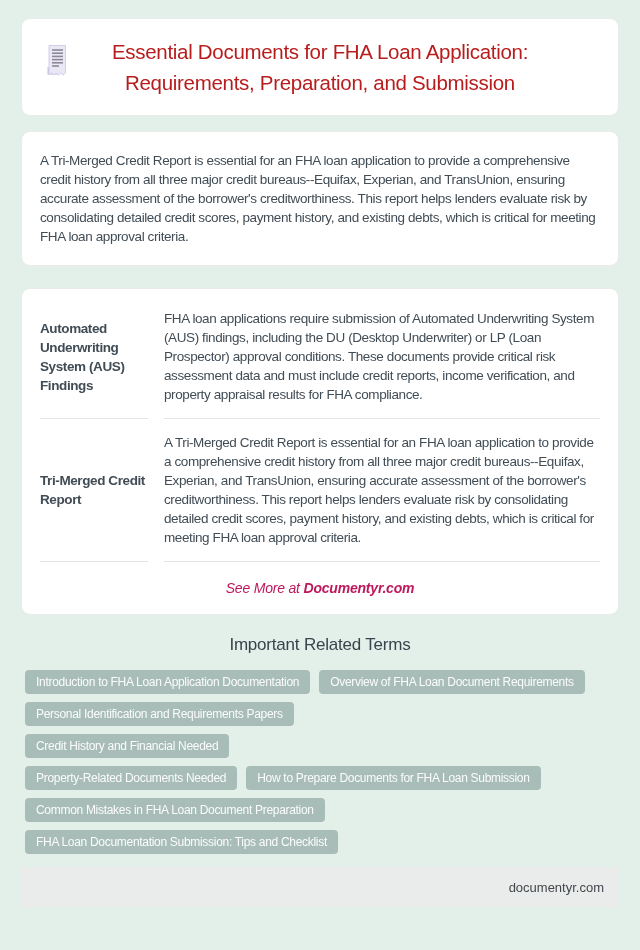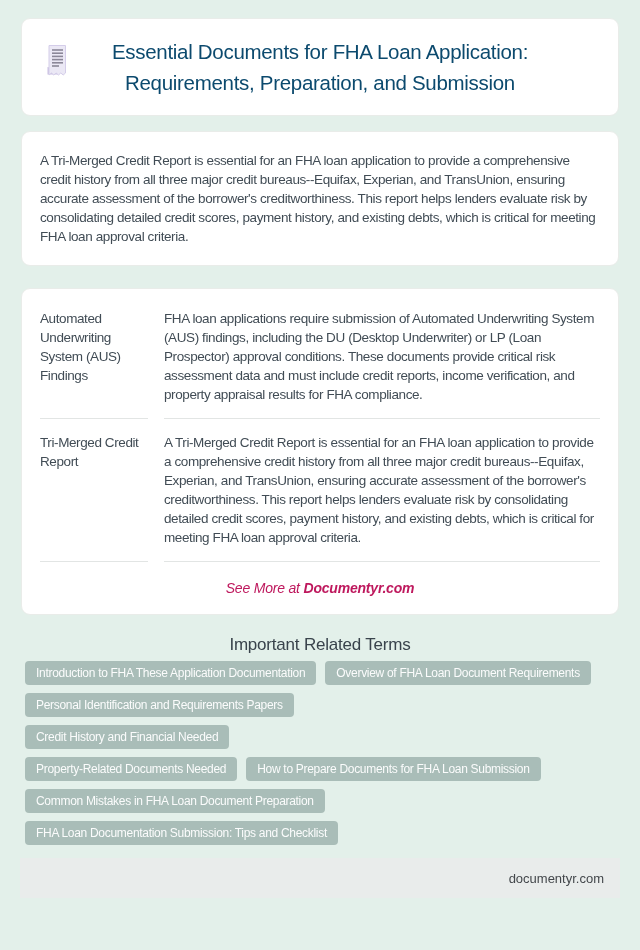--- a/index.html
+++ b/index.html
@@ -14,47 +14,47 @@
   .card{
     background:#ffffff;
     border:1px solid #e9ece9;
     border-radius:9px;
     box-sizing:border-box;
   }
   
   .header-card{position:relative;padding:17px 32px;margin-bottom:15px;}
   .page-title{
     margin:0;text-align:center;font-weight:400;
-    font-size:20.5px;line-height:31px;letter-spacing:-0.3px;color:#0c4a6e;
+    font-size:20.5px;line-height:31px;letter-spacing:-0.3px;color:#b91c1c;
   }
   .page-title .tline{display:block;}
   .doc-icon{position:absolute;left:23px;top:26px;width:23px;height:32px;}
   
   .summary-card{
     padding:19px 18px;margin-bottom:22px;
     font-size:13.5px;line-height:19px;letter-spacing:-0.4px;color:#414c55;
   }
   .summary-card p{margin:0;}
   
   .table-card{padding:6px 18px 18px;}
   .doc-grid{display:grid;grid-template-columns:108px 1fr;column-gap:16px;}
   .cell{
     border-bottom:1px solid #e2e5e4;
     padding:14px 0;
     font-size:13.5px;line-height:19px;letter-spacing:-0.4px;color:#414c55;
   }
-  .term-cell{display:flex;}
+  .term-cell{display:flex;align-items:center;font-weight:bold;}
   .see-more{
     text-align:center;font-style:italic;font-size:14px;letter-spacing:-0.2px;
     padding-top:18px;color:#be185d;
   }
   .see-more .site{font-weight:700;}
   
   .terms-heading{
-    margin:20px 0 6px;text-align:center;font-weight:400;
+    margin:20px 0 15px;text-align:center;font-weight:400;
     font-size:17px;letter-spacing:-0.2px;color:#39434c;
   }
   .tag-rows{display:flex;flex-direction:column;gap:8px;padding:0 4px;}
   .tag-row{display:flex;gap:9px;}
   .tag{
     display:inline-block;background:var(--tag-bg,#a9bdb8);color:#fbfcfc;
     font-size:12px;line-height:14px;letter-spacing:-0.3px;
     padding:5px 11px;border-radius:4px;white-space:nowrap;
     cursor:pointer;
   }
@@ -113,21 +113,21 @@
     </div>
     <div class="see-more">
       <span>See More at </span><span class="site">Documentyr.com</span>
     </div>
   </div>
 
   <h2 class="terms-heading">Important Related Terms</h2>
 
   <div class="tag-rows">
     <div class="tag-row">
-      <span class="tag">Introduction to FHA These Application Documentation</span>
+      <span class="tag">Introduction to FHA Loan Application Documentation</span>
       <span class="tag">Overview of FHA Loan Document Requirements</span>
     </div>
     <div class="tag-row">
       <span class="tag">Personal Identification and Requirements Papers</span>
     </div>
     <div class="tag-row">
       <span class="tag">Credit History and Financial Needed</span>
     </div>
     <div class="tag-row">
       <span class="tag">Property-Related Documents Needed</span>

